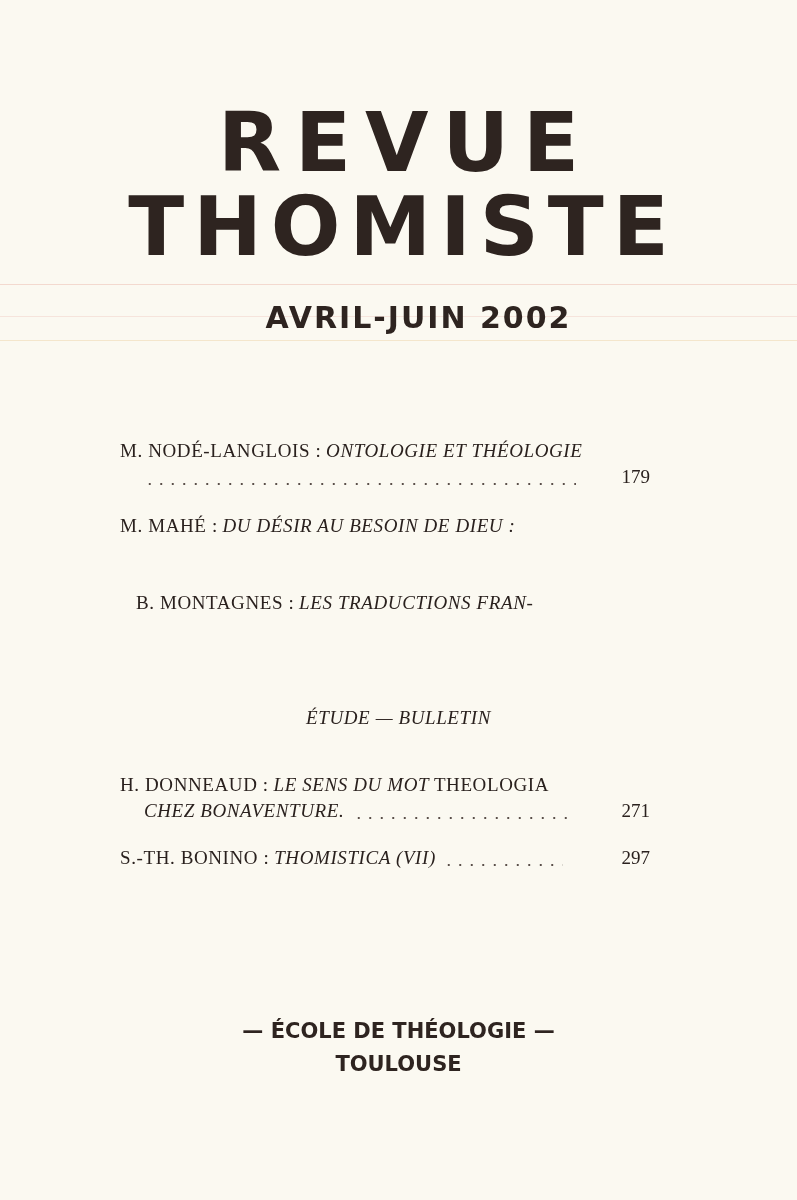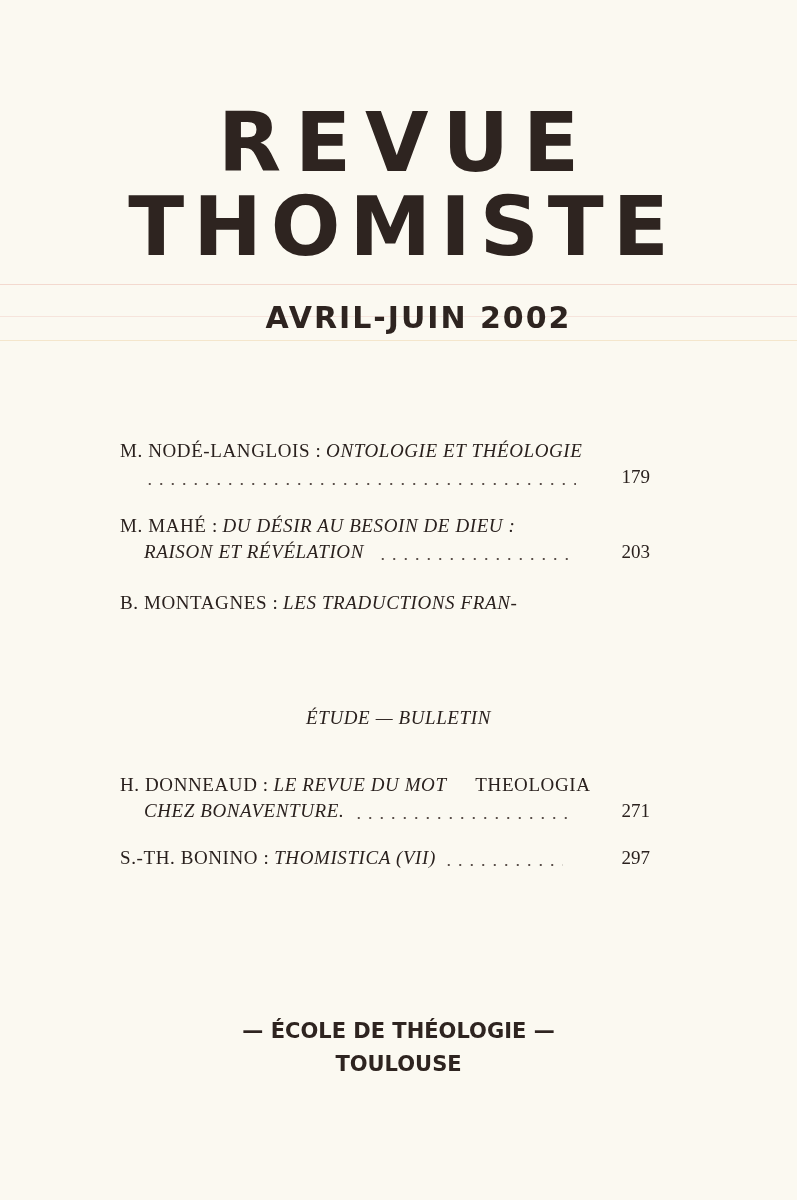--- a/index.html
+++ b/index.html
@@ -20,21 +20,21 @@
 
   .toc { position: absolute; left: 0; top: 0; width: 797px; }
   .entry {
     position: absolute; left: 120px; width: 530px;
     font-family: "Liberation Serif", serif; font-size: 19px; line-height: 26px;
   }
   .entry .line { position: relative; height: 26px; white-space: nowrap; }
   .entry .indent { padding-left: 24px; }
   .author { letter-spacing: 0.6px; }
   .it { font-style: italic; letter-spacing: 0.6px; }
-  .up { letter-spacing: 0.6px; margin-left: 24px; }
+  .up { letter-spacing: 0.6px; }
   .dots {
     display: inline-block; height: 26px; vertical-align: top;
     background-image: radial-gradient(circle, #5a4f4a 0.9px, transparent 1.2px);
     background-size: 11.5px 6px;
     background-repeat: repeat-x;
     background-position: 0 17px;
   }
   .page {
     position: absolute; right: 0; top: 0;
     font-family: "Liberation Serif", serif; font-size: 19px;
@@ -72,40 +72,35 @@
       <span class="dots" style="width:432px;"></span>
       <span class="page">179</span>
     </div>
   </div>
 
   <div class="entry" style="top:513px;">
     <div class="line">
       <span class="author">M. MAHÉ :</span>
       <span class="it">DU DÉSIR AU BESOIN DE DIEU :</span>
     </div>
-    <div class="line indent">
-      <span class="it">RAISON ET RÉVÉLATION</span>
-      <span class="dots" style="width:192px;margin-left:8px;"></span>
-      <span class="page">203</span>
-    </div>
   </div>
 
   <div class="entry" style="top:590px;">
-    <div class="line" style="height:34px;">
+    <div class="line" style="height:34px;margin-left:16px;">
       <span class="author">B. MONTAGNES :</span>
       <span class="it">LES TRADUCTIONS FRAN-</span>
     </div>
   </div>
 
   <div class="section" style="top:707px;">ÉTUDE — BULLETIN</div>
 
   <div class="entry" style="top:772px;">
     <div class="line">
       <span class="author">H. DONNEAUD :</span>
-      <span class="it">LE REVUE DU MOT</span>
+      <span class="it">LE SENS DU MOT</span>
       <span class="up">THEOLOGIA</span>
     </div>
     <div class="line indent">
       <span class="it">CHEZ BONAVENTURE.</span>
       <span class="dots" style="width:222px;margin-left:4px;"></span>
       <span class="page">271</span>
     </div>
   </div>
 
   <div class="entry" style="top:845px;">

